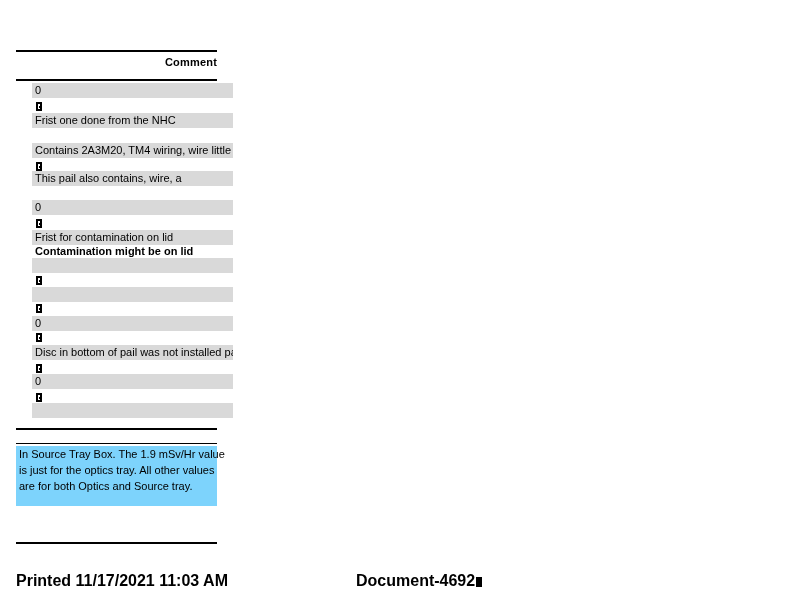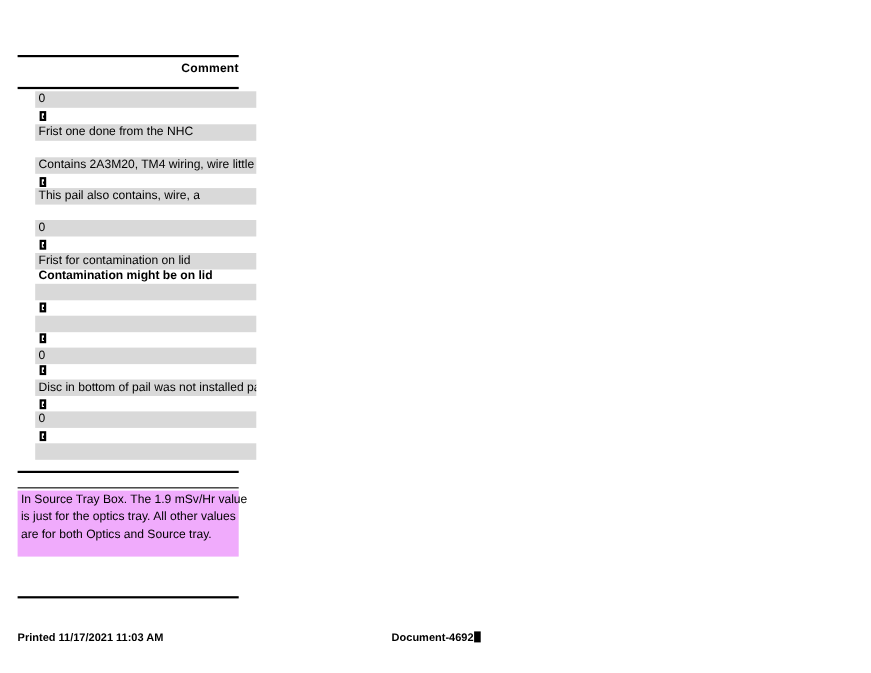--- a/index.html
+++ b/index.html
@@ -92,21 +92,21 @@
     width: 1px;
     height: 2px;
     background: #000000;
   }
 
   
   .note-block {
     position: absolute;
     left: 16px;
     width: 201px;
-    background: #f0abfc;
+    background: #7dd3fc;
     font-size: 11px;
     line-height: 16px;
   }
   .note-block .nline {
     display: block;
     padding-left: 3px;
     white-space: nowrap;
   }
   .note-spacer { height: 12px; }
 
@@ -122,21 +122,21 @@
     box-sizing: border-box;
   }
 
   
   .footer {
     position: absolute;
     left: 0;
     top: 573px;
     width: 792px;
     height: 16px;
-    font-size: 10px;
+    font-size: 16px;
     font-weight: bold;
     line-height: 16px;
   }
   .footer-left {
     position: absolute;
     left: 16px;
     top: 0;
     white-space: nowrap;
   }
   .footer-right {

